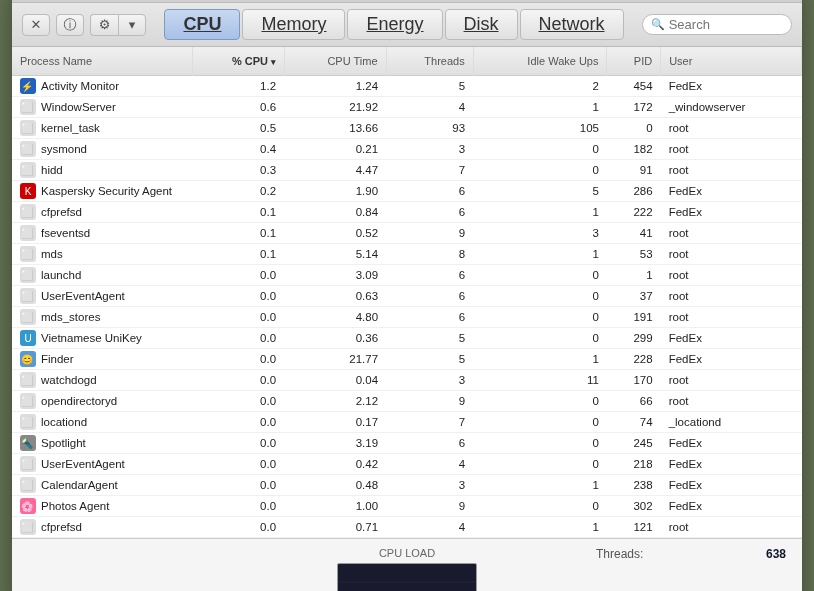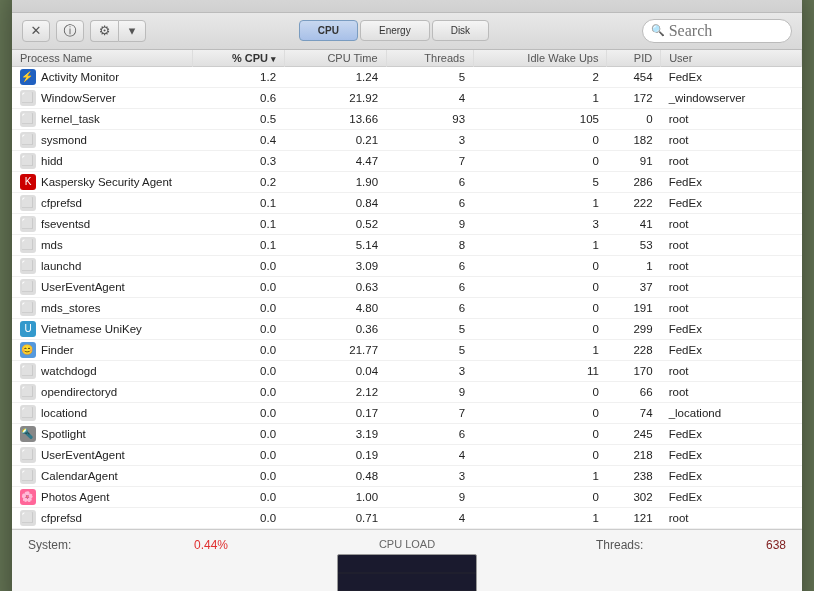--- a/index.html
+++ b/index.html
@@ -74,64 +74,64 @@
       gap: 2px;
       flex: 1;
       justify-content: center;
     }
     .tab {
       padding: 4px 18px;
       background: linear-gradient(to bottom, #f5f5f5, #e0e0e0);
       border: 1px solid #bbb;
       border-radius: 4px;
       cursor: pointer;
-      font-size: 10px;
+      font-size: 18px;
       color: #333;
       font-weight: 400;
+      text-decoration: underline;
     }
     .tab.active {
       background: linear-gradient(to bottom, #c8d8f0, #a8c0e8);
       border-color: #7a9cc0;
       font-weight: 600;
     }
     .search-box {
       display: flex;
       align-items: center;
       background: white;
       border: 1px solid #bbb;
       border-radius: 12px;
       padding: 2px 8px;
       gap: 4px;
       width: 150px;
     }
     .search-box input {
       border: none;
       outline: none;
-      font-size: 16px;
+      font-size: 13px;
       width: 100%;
       background: transparent;
       color: #333;
-      font-family: Liberation Serif, serif;
     }
     .search-icon { color: #999; font-size: 11px; }
     .table-container {
       flex: 1;
       overflow-y: auto;
       background: white;
     }
     table {
       width: 100%;
       border-collapse: collapse;
     }
     thead tr {
       background: linear-gradient(to bottom, #f0f0f0, #e0e0e0);
       border-bottom: 1px solid #ccc;
     }
     thead th {
-      padding: 2px 8px;
+      padding: 8px 8px;
       text-align: left;
       font-size: 11px;
       color: #555;
       font-weight: 500;
       cursor: pointer;
       white-space: nowrap;
       border-right: 1px solid #ddd;
     }
     thead th:first-child { width: 180px; }
     thead th.active-sort { color: #333; font-weight: 700; }
@@ -165,21 +165,21 @@
       width: 200px;
     }
     .stat-row {
       display: flex;
       justify-content: space-between;
       margin-bottom: 4px;
       font-size: 12px;
     }
     .stat-label { color: #555; }
     .stat-value-red { color: #e03030; font-weight: 500; }
-    .stat-value-normal { color: #7f1d1d; font-weight: 400; }
+    .stat-value-normal { color: #0f172a; font-weight: 700; }
     .cpu-chart-area {
       flex: 1;
       display: flex;
       flex-direction: column;
       align-items: center;
       justify-content: center;
       padding: 0 10px;
     }
     .cpu-chart-label {
       font-size: 11px;
@@ -233,24 +233,30 @@
           <span>▾</span>
         </div>
       </div>
     </div>
 
     <div class="tabs">
       <div class="tab active">
         <span>CPU</span>
       </div>
       <div class="tab">
+        <span>Memory</span>
+      </div>
+      <div class="tab">
         <span>Energy</span>
       </div>
       <div class="tab">
         <span>Disk</span>
+      </div>
+      <div class="tab">
+        <span>Network</span>
       </div>
     </div>
 
     <div class="search-box">
       <span class="search-icon">🔍</span>
       <input type="text" placeholder="Search" style="">
     </div>
   </div>
 
   <div class="table-container">
@@ -520,21 +526,21 @@
       <td>FedEx</td>
     </tr>
           <tr>
       <td>
         <div class="process-name">
           <span class="app-icon" style="background:#ddd;color:#777">⬜</span>
           <span>UserEventAgent</span>
         </div>
       </td>
       <td class="num-col">0.0</td>
-      <td class="num-col">0.19</td>
+      <td class="num-col">0.42</td>
       <td class="num-col">4</td>
       <td class="num-col">0</td>
       <td class="num-col">218</td>
       <td>FedEx</td>
     </tr>
           <tr>
       <td>
         <div class="process-name">
           <span class="app-icon" style="background:#ddd;color:#777">⬜</span>
           <span>CalendarAgent</span>
@@ -574,24 +580,20 @@
       <td class="num-col">1</td>
       <td class="num-col">121</td>
       <td>root</td>
     </tr>
         </tbody>
     </table>
   </div>
 
   <div class="bottom-panel">
     <div class="stats-left">
-      <div class="stat-row">
-        <span class="stat-label">System:</span>
-        <span class="stat-value-red">0.44%</span>
-      </div>
     </div>
 
     <div class="cpu-chart-area">
       <div class="cpu-chart-label">CPU LOAD</div>
       <div class="cpu-chart">
         <svg width="140" height="55">
 
           <line x1="0" y1="18" x2="140" y2="18" stroke="#333" stroke-width="0.5"></line>
           <line x1="0" y1="36" x2="140" y2="36" stroke="#333" stroke-width="0.5"></line>
 

